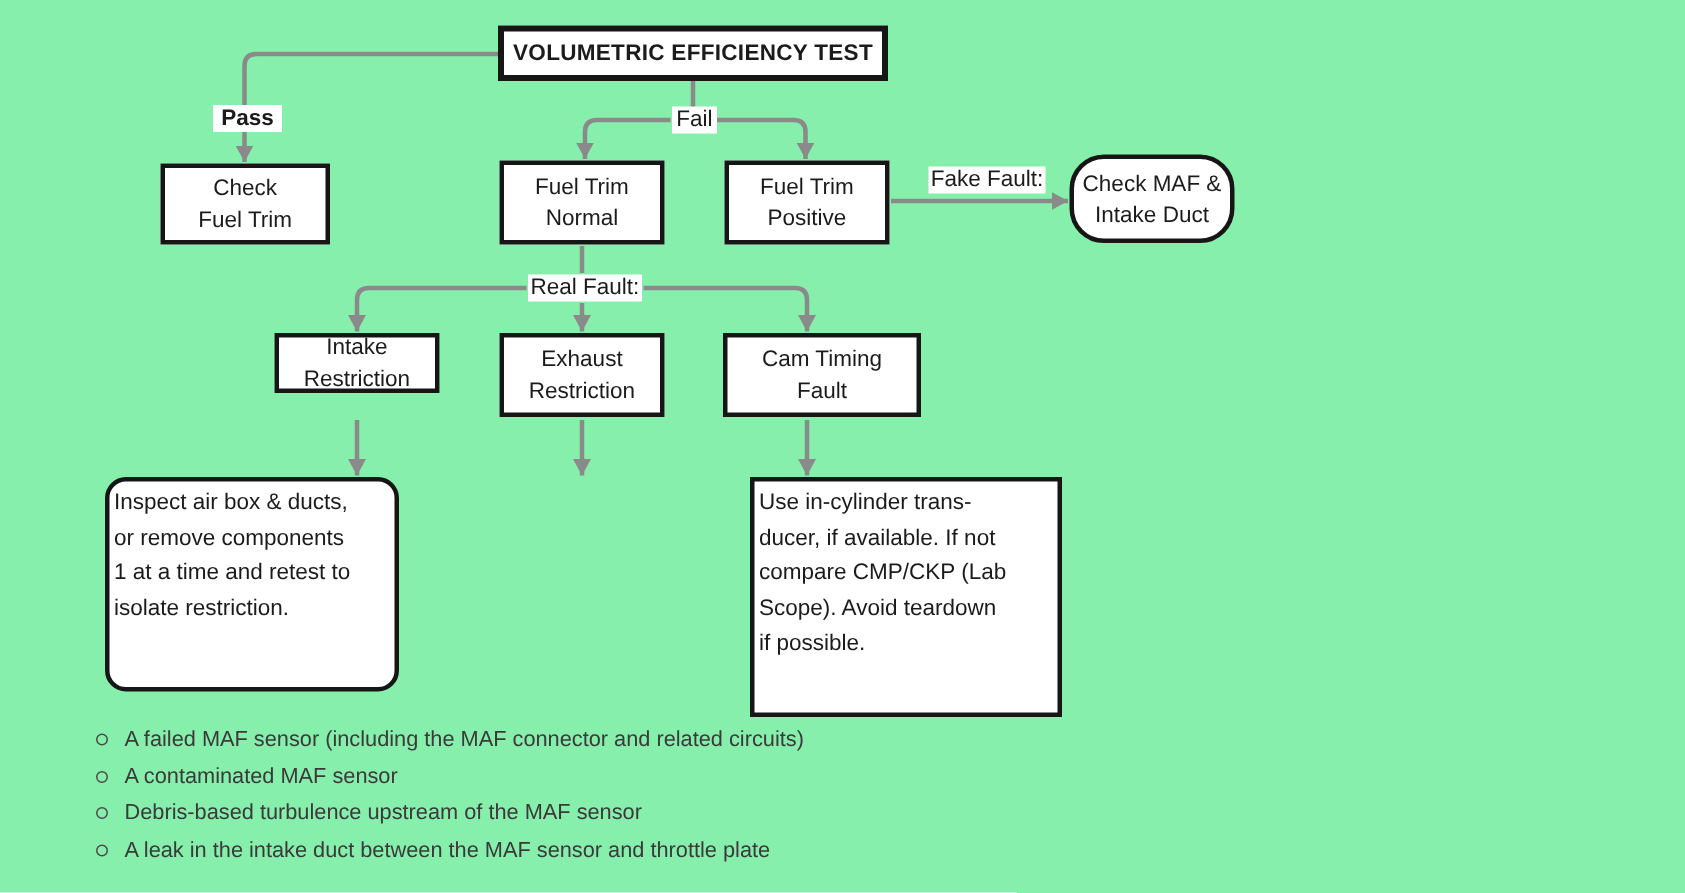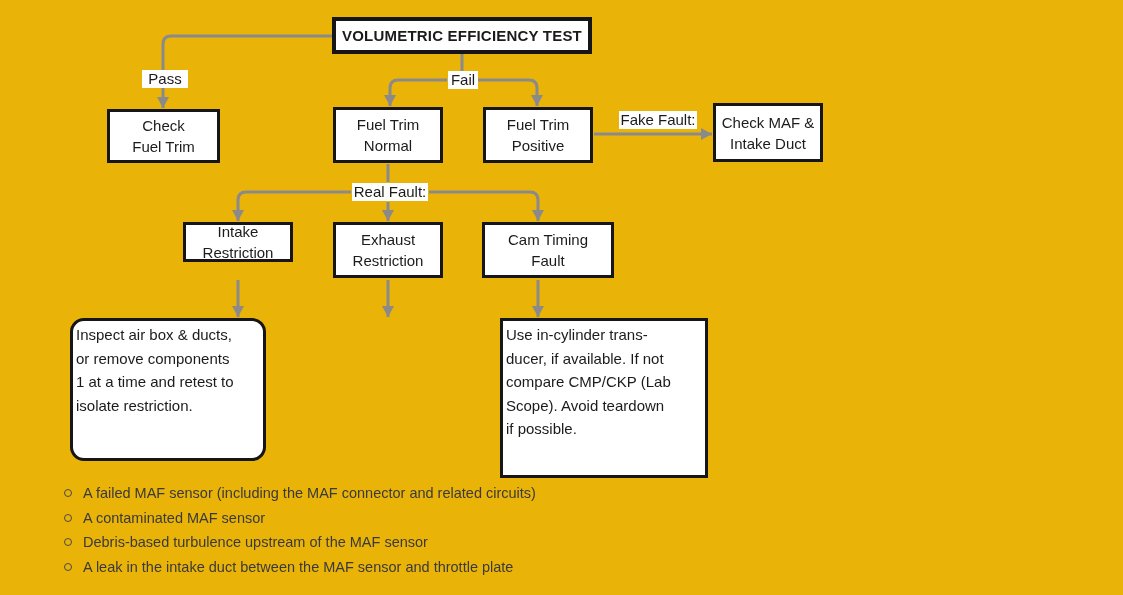--- a/index.html
+++ b/index.html
@@ -2,21 +2,21 @@
 <html><head>
 <meta charset="utf-8">
 <style>
   html, body { margin: 0; padding: 0; background: #ffffff; }
   body { font-family: "Liberation Sans", sans-serif; }
 
   .canvas {
     position: relative;
     width: 1123px;
     height: 595px;
-    background: #eab308;
+    background: #86efac;
     overflow: hidden;
   }
 
   .connectors { position: absolute; left: 0; top: 0; }
   .connector { stroke: #8a8a8a; stroke-width: 3; fill: none; }
 
   .node {
     position: absolute;
     box-sizing: border-box;
     background: #ffffff;
@@ -111,21 +111,21 @@
 
   <div class="node" style="left:107px; top:109px; width:113px; height:54px;">Check
 Fuel Trim</div>
 
   <div class="node" style="left:333px; top:107px; width:110px; height:56px;">Fuel Trim
 Normal</div>
 
   <div class="node" style="left:483px; top:107px; width:110px; height:56px;">Fuel Trim
 Positive</div>
 
-  <div class="node" style="left:713px; top:103px; width:110px; height:59px;">Check MAF &amp;
+  <div class="node" style="left:713px; top:103px; width:110px; height:59px;border-radius:23px;">Check MAF &amp;
 Intake Duct</div>
 
   <div class="node" style="left:183px; top:222px; width:110px; height:40px;">Intake
 Restriction</div>
 
   <div class="node" style="left:333px; top:222px; width:110px; height:56px;">Exhaust
 Restriction</div>
 
   <div class="node" style="left:482px; top:222px; width:132px; height:56px;">Cam Timing
 Fault</div>
@@ -135,21 +135,21 @@
 1 at a time and retest to
 isolate restriction.</div>
 
 
   <div class="detail" style="left:500px; top:318px; width:208px; height:160px;">Use in-cylinder trans-
 ducer, if available. If not
 compare CMP/CKP (Lab
 Scope). Avoid teardown
 if possible.</div>
 
-  <div class="edge-label" style="left:142px; top:70px; width:46px;">Pass</div>
+  <div class="edge-label" style="left:142px; top:70px; width:46px;font-weight:bold;">Pass</div>
 
   <div class="edge-label" style="left:448px; top:71px; width:30px;">Fail</div>
 
   <div class="edge-label" style="left:352px; top:183px; width:76px;">Real Fault:</div>
 
   <div class="edge-label" style="left:619px; top:111px; width:78px;">Fake Fault:</div>
 
   <div class="bullets">
     <div class="bullet-item">
       <span class="bullet-dot"></span>

